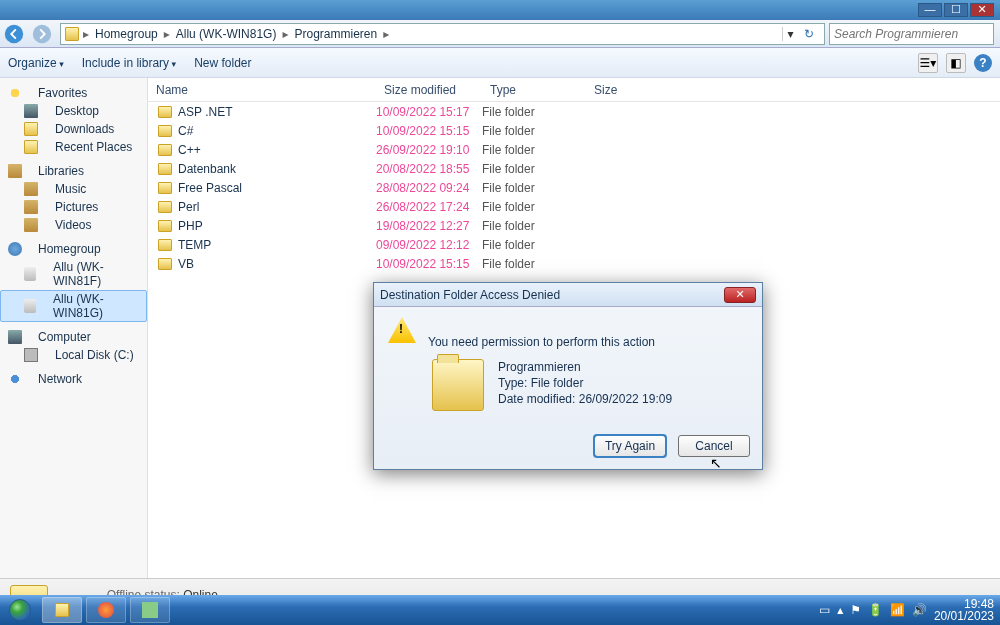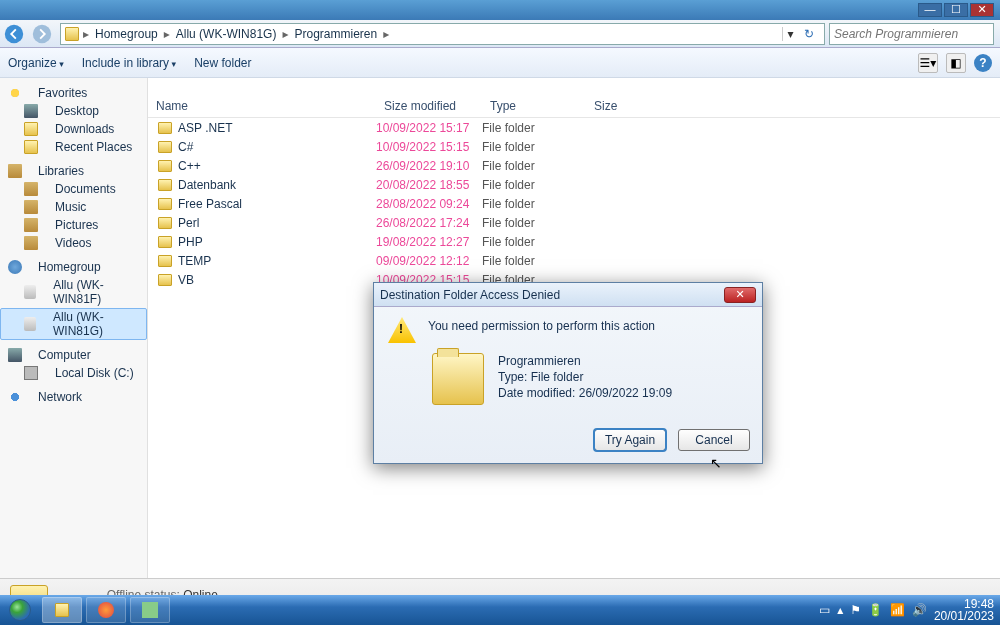--- a/index.html
+++ b/index.html
@@ -38,21 +38,21 @@
 .ic-star{background:radial-gradient(circle,#ffd54a 40%,#c9a227 42%,transparent 44%);} 
 .ic-folder{background:linear-gradient(#fff2b0,#e6c24d);border:1px solid #c9a227;border-radius:1px;}
 .ic-lib{background:linear-gradient(#d5b46a,#b88a3a);border-radius:1px;}
 .ic-comp{background:linear-gradient(#8aa,#456);border-radius:1px;}
 .ic-net{background:radial-gradient(circle,#4a90d9 40%,transparent 42%);}
 .ic-disk{background:#bbb;border:1px solid #777;}
 .ic-home{background:radial-gradient(circle,#6fa8dc,#3b78b6);border-radius:50%;}
 .ic-person{background:linear-gradient(#eee,#bbb);border-radius:2px;}
 
 .main { flex:1; position:relative;}
-.colhdr { display:flex; border-bottom:1px solid #e6e6e6; height:24px; align-items:center; color:#384f6d;margin-top:16px;}
+.colhdr { display:flex; border-bottom:1px solid #e6e6e6; height:24px; align-items:center; color:#384f6d;}
 .col{padding:0 8px;}
 .col.name{width:228px;}
 .col.date{width:106px;}
 .col.type{width:104px;}
 .col.size{width:80px;}
 .rows{}
 .row{display:flex;height:19px;align-items:center;cursor:pointer;}
 .row .name{width:228px;display:flex;align-items:center;gap:6px;padding-left:10px;color:#19324e;}
 .row .date{width:106px;color:#ec4899;}
 .row .type{width:104px;color:#555;}
@@ -72,21 +72,21 @@
 .tray .clk{text-align:right;font-size:11px;line-height:12px;}
 
 .dialog{position:absolute;left:373px;top:282px;width:390px;background:linear-gradient(#f3f7fb,#e8eef6);border:1px solid #5d7fa3;box-shadow:0 4px 18px rgba(0,0,0,0.5);}
 .dlg-title{height:24px;background:linear-gradient(#eaf2fb,#cfe0f2);display:flex;align-items:center;padding:0 6px;border-bottom:1px solid #aac;}
 .dlg-title .ttxt{flex:1;color:#16304e;}
 .dlg-close{width:32px;height:16px;background:linear-gradient(#e06a6a,#b22);border:1px solid #822;border-radius:3px;color:#fff;text-align:center;line-height:13px;cursor:pointer;font-size:11px;}
 .dlg-body{padding:10px 14px 6px 14px;}
 .dlg-row{display:flex;gap:12px;}
 .warn{width:28px;height:26px;background:linear-gradient(#ffe97a,#f9c200);clip-path:polygon(50% 0,100% 100%,0 100%);position:relative;}
 .warn::after{content:"!";position:absolute;left:11px;top:5px;font-weight:bold;color:#000;}
-.dlg-msg{flex:1;color:#163050;margin-top:2px;}
+.dlg-msg{flex:1;color:#163050;margin-top:18px;}
 .dlg-folder{margin:10px 0 8px 44px;display:flex;gap:14px;}
 .bigfic{width:52px;height:52px;background:linear-gradient(#fff6c6,#e6c24d);border:1px solid #c9a227;border-radius:3px;position:relative;}
 .bigfic::before{content:"";position:absolute;top:-6px;left:4px;width:20px;height:8px;background:#f3e29a;border:1px solid #c9a227;border-bottom:none;border-radius:2px 2px 0 0;}
 .dlg-info{color:#163050;line-height:16px;}
 .dlg-btns{display:flex;justify-content:flex-end;gap:12px;padding:10px 12px 12px 0;}
 .dlg-btn{min-width:72px;height:22px;background:linear-gradient(#fefefe,#e6e6e6);border:1px solid #707070;border-radius:3px;color:#163050;cursor:pointer;}
 .dlg-btn.focus{outline:2px solid #3b82c4;outline-offset:-1px;}
 .cursor{position:absolute;left:710px;top:455px;font-size:14px;color:#000;pointer-events:none;}
 </style>
 </head>
@@ -160,24 +160,20 @@
           <span>Recent Places</span>
         </div>
     </div>
     <div class="sb-group">
       <div class="sb-hdr">
           <span class="ic ic-lib"></span>
           <span>Libraries</span>
         </div>
       <div class="sb-item">
           <span class="ic ic-lib"></span>
-          <span>Documents</span>
-        </div>
-      <div class="sb-item">
-          <span class="ic ic-lib"></span>
           <span>Music</span>
         </div>
       <div class="sb-item">
           <span class="ic ic-lib"></span>
           <span>Pictures</span>
         </div>
       <div class="sb-item">
           <span class="ic ic-lib"></span>
           <span>Videos</span>
         </div>

